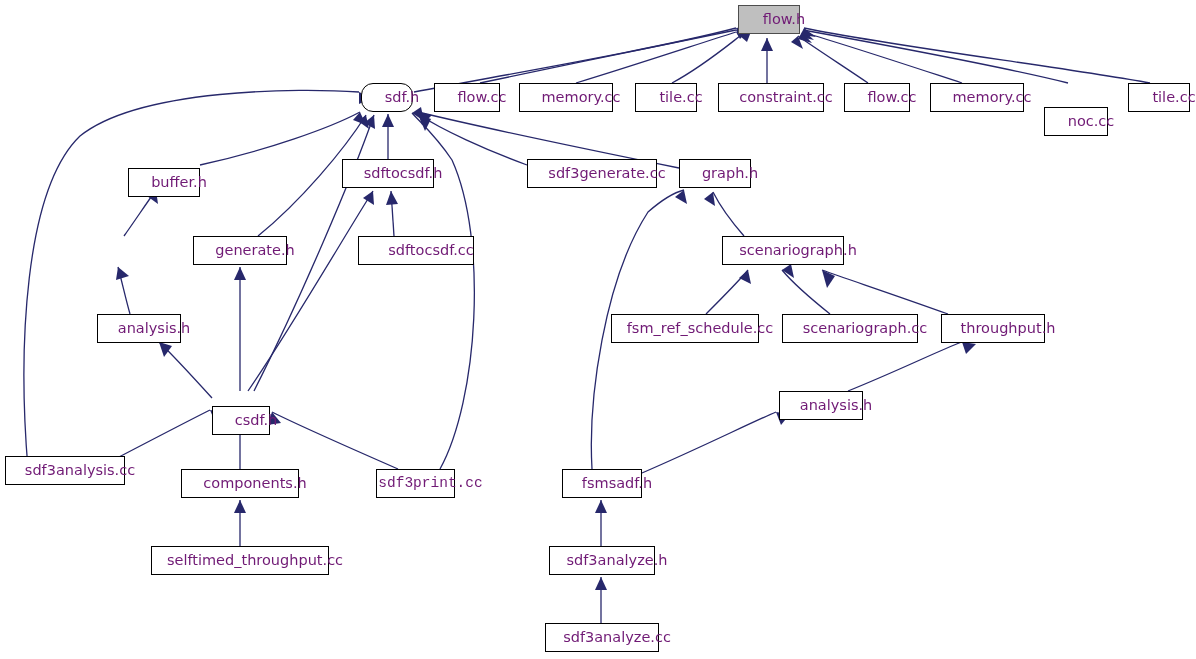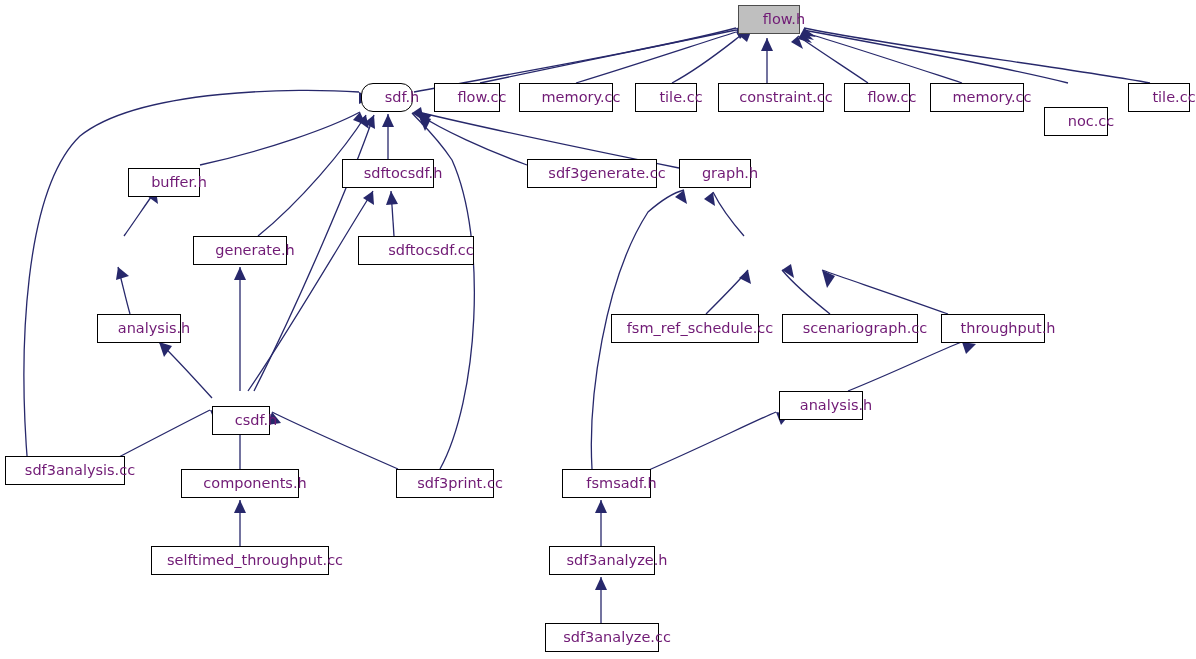--- a/index.html
+++ b/index.html
@@ -173,20 +173,23 @@
     </div>
     <div class="gnode" style="left: 679px; top: 159px; width: 72px; height: 29px;">
       <span class="glabel">graph.h</span>
     </div>
     <div class="gnode" style="left: 193px; top: 236px; width: 94px; height: 29px;">
       <span class="glabel">generate.h</span>
     </div>
     <div class="gnode" style="left: 358px; top: 236px; width: 116px; height: 29px;">
       <span class="glabel">sdftocsdf.cc</span>
     </div>
+    <div class="gnode" style="left: 722px; top: 236px; width: 122px; height: 29px;">
+      <span class="glabel">scenariograph.h</span>
+    </div>
     <div class="gnode" style="left: 97px; top: 314px; width: 84px; height: 29px;">
       <span class="glabel">analysis.h</span>
     </div>
     <div class="gnode" style="left: 611px; top: 314px; width: 148px; height: 29px;">
       <span class="glabel">fsm_ref_schedule.cc</span>
     </div>
     <div class="gnode" style="left: 782px; top: 314px; width: 136px; height: 29px;">
       <span class="glabel">scenariograph.cc</span>
     </div>
     <div class="gnode" style="left: 941px; top: 314px; width: 104px; height: 29px; text-align: center;">
@@ -197,24 +200,24 @@
     </div>
     <div class="gnode" style="left: 779px; top: 391px; width: 84px; height: 29px;">
       <span class="glabel">analysis.h</span>
     </div>
     <div class="gnode" style="left: 5px; top: 456px; width: 120px; height: 29px;">
       <span class="glabel">sdf3analysis.cc</span>
     </div>
     <div class="gnode" style="left: 181px; top: 469px; width: 118px; height: 29px;">
       <span class="glabel">components.h</span>
     </div>
-    <div class="gnode" style="left: 396px; top: 469px; width: 98px; height: 29px;">
+    <div class="gnode" style="left: 376px; top: 469px; width: 79px; height: 29px; font-family: Liberation Mono, monospace;">
       <span class="glabel">sdf3print.cc</span>
     </div>
-    <div class="gnode" style="left: 562px; top: 469px; width: 89px; height: 29px;">
+    <div class="gnode" style="left: 562px; top: 469px; width: 80px; height: 29px;">
       <span class="glabel">fsmsadf.h</span>
     </div>
     <div class="gnode" style="left: 151px; top: 546px; width: 178px; height: 29px;">
       <span class="glabel">selftimed_throughput.cc</span>
     </div>
     <div class="gnode" style="left: 549px; top: 546px; width: 106px; height: 29px;">
       <span class="glabel">sdf3analyze.h</span>
     </div>
     <div class="gnode" style="left: 545px; top: 623px; width: 114px; height: 29px;">
       <span class="glabel">sdf3analyze.cc</span>

